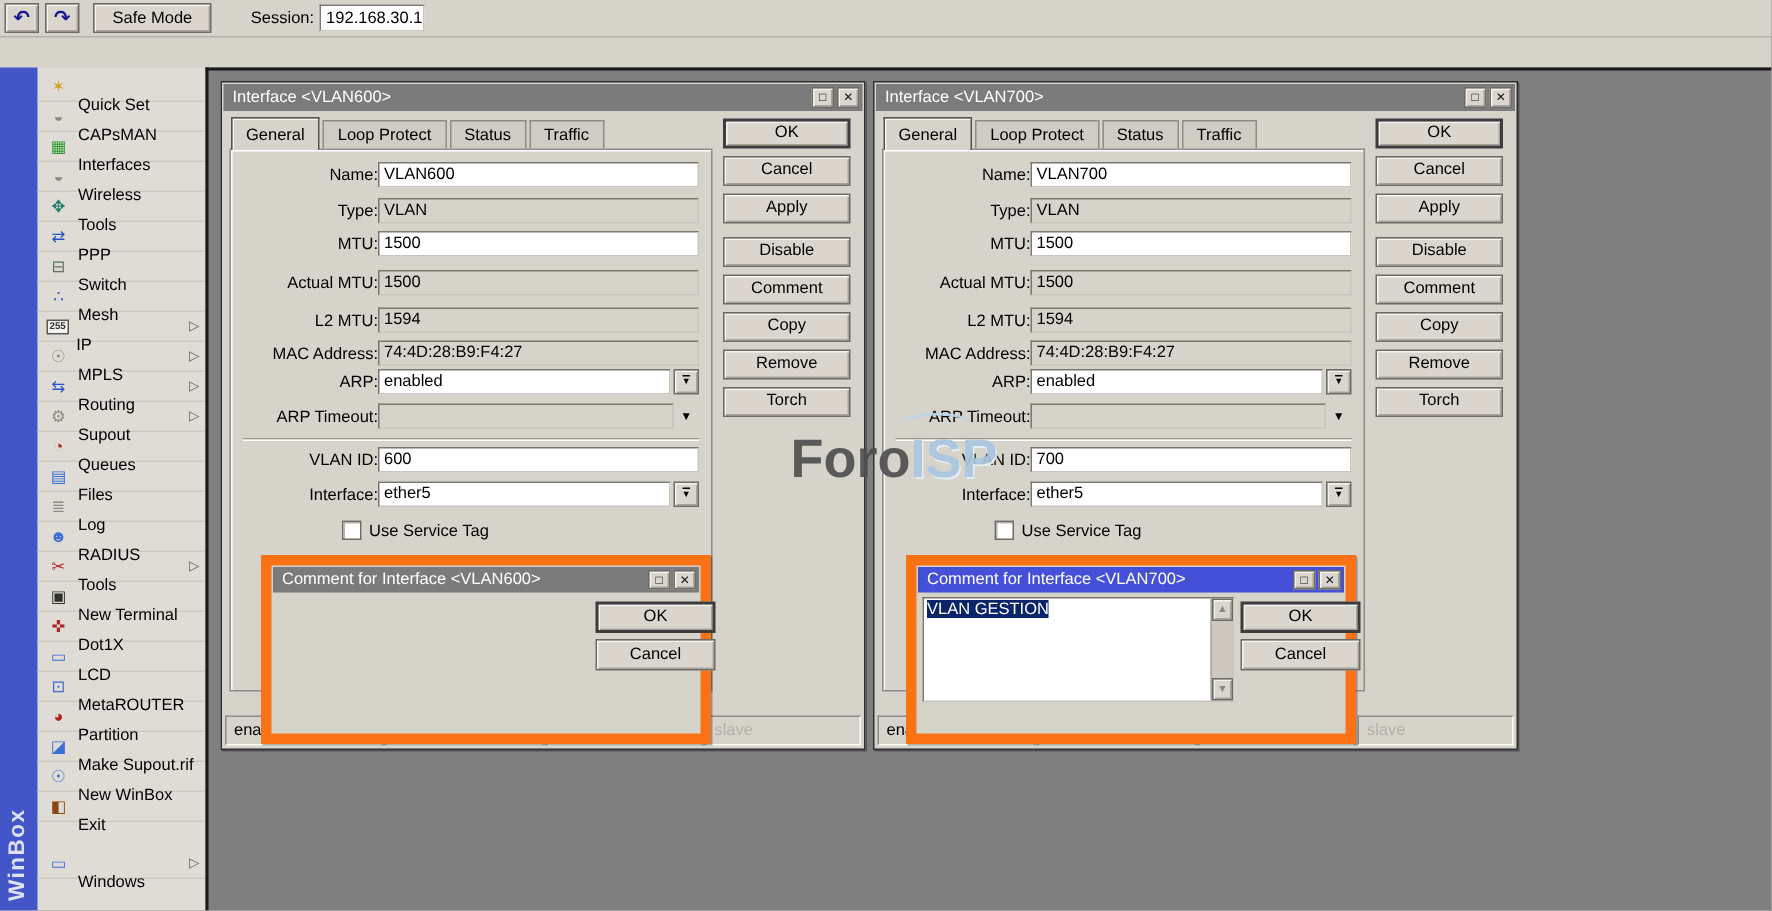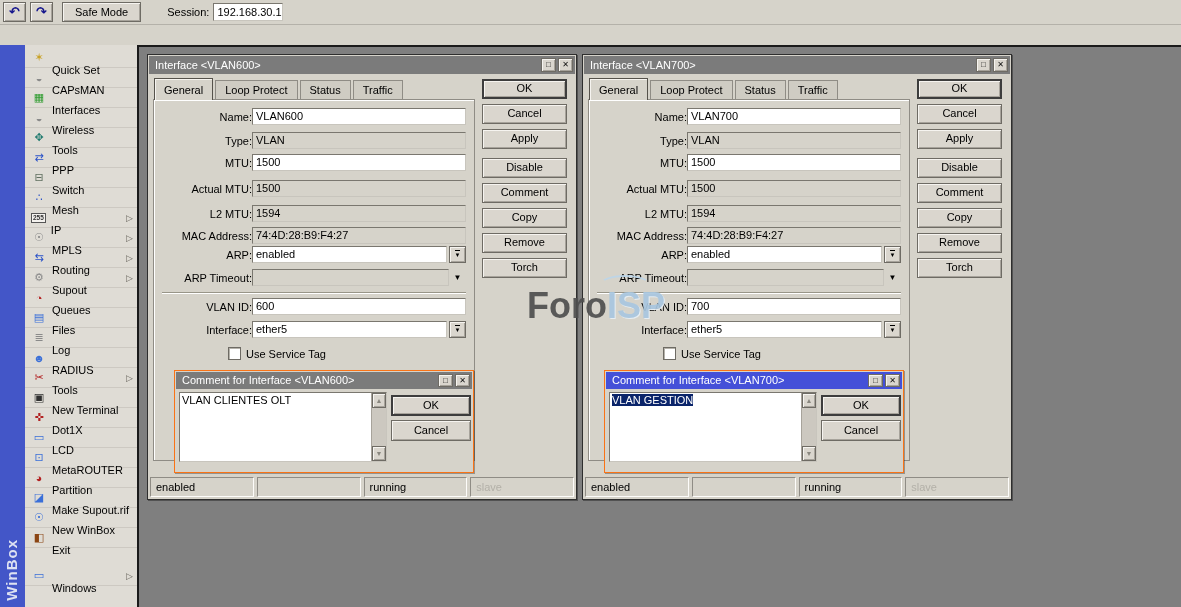--- a/index.html
+++ b/index.html
@@ -58,21 +58,21 @@
   .btn-col { position:absolute; top:24px; left:334px; width:85px; z-index:2; }
   .dlg-btn { width:85px; height:20px; margin-bottom:5px; font-size:11px; text-align:center; line-height:17px; font-family:inherit; }
   .dlg-btn.default { border:2px solid #3d3d3d; line-height:15px; }
   .dlg-btn.gap-top { margin-top:9px; }
 
   .status-row { position:absolute; left:2px; right:2px; bottom:2px; height:20px; display:flex; gap:3px; z-index:2; }
   .status-cell { flex:1; border:1px solid; border-color:#8f8c85 #fdfcfa #fdfcfa #8f8c85; background:#d6d3ca; padding:3px 5px; overflow:hidden; }
   .status-cell.muted { color:#b3b0a8; }
 
   
-  .cdlg { position:absolute; width:300px; height:103px; background:#d6d3ca; border:1px solid #f97316; z-index:6; box-shadow:1px 1px 0 rgba(0,0,0,.3); }
+  .cdlg { position:absolute; width:300px; height:126px; background:#d6d3ca; border:7px solid #f97316; z-index:6; box-shadow:1px 1px 0 rgba(0,0,0,.3); }
   .cdlg .dlg-title { height:17px; padding-top:2px; }
   .ctext { position:absolute; left:4px; top:21px; width:208px; height:70px; background:#fff; border:1px solid; border-color:#7a776f #c8c5bd #c8c5bd #7a776f; }
   .ctext-inner { position:absolute; left:2px; top:1px; right:17px; }
   .sel { background:#0a246a; color:#fff; }
   .vscroll { position:absolute; top:0; right:0; bottom:0; width:15px; background:#ccc8c0; border-left:1px solid #a7a39b; display:flex; flex-direction:column; justify-content:space-between; }
   .scr-btn { height:15px; font-size:7px; color:#8a877f; text-align:center; line-height:14px; }
   .cbtn-col { position:absolute; left:216px; top:24px; width:80px; }
   .cbtn { width:80px; height:21px; margin-bottom:4px; font-size:11px; text-align:center; line-height:18px; font-family:inherit; }
   .cbtn.default { border:2px solid #3d3d3d; line-height:16px; }
 
@@ -288,27 +288,20 @@
             <div class="dlg-btn btn3d">Comment</div>
             <div class="dlg-btn btn3d">Copy</div>
             <div class="dlg-btn btn3d">Remove</div>
             <div class="dlg-btn btn3d">Torch</div>
           </div>
           <div class="cdlg" style="left: 26px; top: 315px;">
             <div class="dlg-title"><span>Comment for Interface &lt;VLAN600&gt;</span><div class="win-btns">
                 <div class="win-btn btn3d" style="height: 13px;">□</div>
                 <div class="win-btn btn3d" style="height: 13px;">✕</div>
               </div></div>
-            <div class="ctext">
-              <div class="ctext-inner"><span>VLAN CLIENTES OLT</span></div>
-              <div class="vscroll">
-                <div class="scr-btn btn3d">▲</div>
-                <div class="scr-btn btn3d">▼</div>
-              </div>
-            </div>
             <div class="cbtn-col">
               <div class="cbtn btn3d default">OK</div>
               <div class="cbtn btn3d">Cancel</div>
             </div>
           </div>
           <div class="status-row">
             <div class="status-cell">enabled</div>
             <div class="status-cell"></div>
             <div class="status-cell">running</div>
             <div class="status-cell muted">slave</div>

